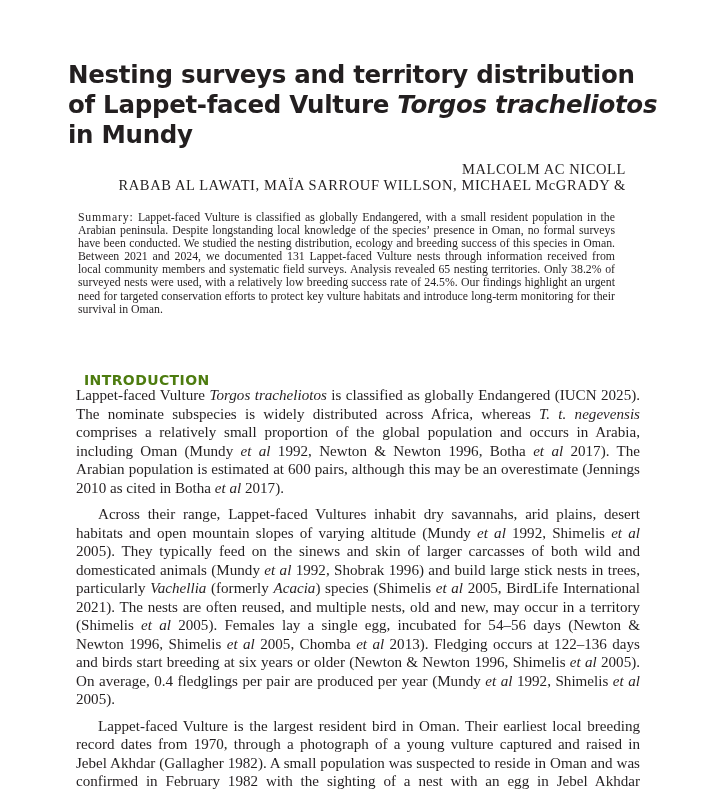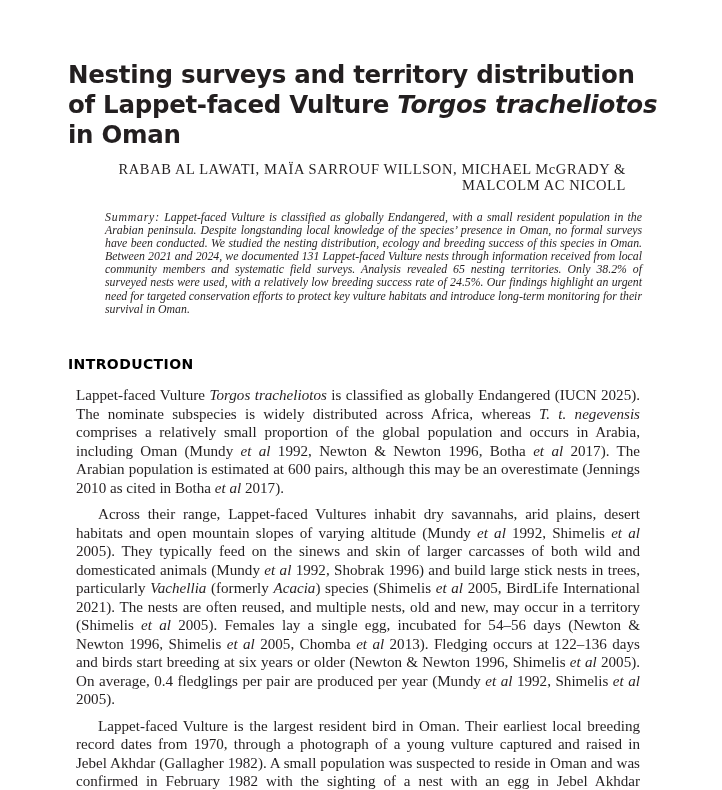--- a/index.html
+++ b/index.html
@@ -14,51 +14,51 @@
   }
   .title i { font-style: italic; }
 
   .authors {
     position: absolute; left: 90px; top: 161px; width: 536px;
     font-family: "Liberation Serif", serif; font-size: 14.5px; line-height: 16px;
     text-align: right; letter-spacing: 0.6px; color: #231f20; margin: 0;
   }
 
   .summary {
-    position: absolute; left: 105px; top: 211px; width: 537px;
+    position: absolute; left: 78px; top: 211px; width: 537px;
     font-family: "Liberation Serif", serif; font-size: 11.8px; line-height: 13.1px;
-    text-align: justify; color: #231f20; margin: 0; font-style: italic;
+    text-align: justify; color: #231f20; margin: 0;
   }
   .summary .lead { letter-spacing: 0.8px; }
 
   .section-heading {
     position: absolute; left: 68px; top: 356px;
     font-family: "DejaVu Sans", sans-serif; font-weight: bold; font-size: 14px;
-    letter-spacing: 0.4px; color: #000000; margin: 0;
+    letter-spacing: 0.4px; color: #4d7c0f; margin: 16px;
   }
 
   .body-text {
     position: absolute; left: 68px; top: 378px; width: 580px;
     font-family: "Liberation Serif", serif; font-size: 15.1px; line-height: 18.5px;
     color: #231f20;
   }
   .body-text p { margin: 8px; text-align: justify; }
   .body-text p.indent { text-indent: 22px; }
   .body-text i { font-style: italic; }
 </style>
 </head>
 <body>
 
 <div class="page">
 
-  <h1 class="title"><span>Nesting surveys and territory distribution of Lappet-faced Vulture </span><i>Torgos tracheliotos</i><span> in Oman</span></h1>
+  <h1 class="title"><span>Nesting surveys and territory distribution of Lappet-faced Vulture </span><i>Torgos tracheliotos</i><span> in Mundy</span></h1>
 
   <div class="authors">
+    <div>MALCOLM AC NICOLL</div>
     <div>RABAB AL LAWATI, MAÏA SARROUF WILLSON, MICHAEL McGRADY &amp;</div>
-    <div>MALCOLM AC NICOLL</div>
   </div>
 
   <p class="summary"><span class="lead">Summary:</span><span> Lappet-faced Vulture is classified as globally Endangered, with a small resident population in the Arabian peninsula. Despite longstanding local knowledge of the species’ presence in Oman, no formal surveys have been conducted. We studied the nesting distribution, ecology and breeding success of this species in Oman. Between 2021 and 2024, we documented 131 Lappet-faced Vulture nests through information received from local community members and systematic field surveys. Analysis revealed 65 nesting territories. Only 38.2% of surveyed nests were used, with a relatively low breeding success rate of 24.5%. Our findings highlight an urgent need for targeted conservation efforts to protect key vulture habitats and introduce long-term monitoring for their survival in Oman.</span></p>
 
   <h2 class="section-heading">INTRODUCTION</h2>
 
   <div class="body-text">
     <p><span>Lappet-faced Vulture </span><i>Torgos tracheliotos</i><span> is classified as globally Endangered (IUCN 2025). The nominate subspecies is widely distributed across Africa, whereas </span><i>T. t. negevensis</i><span> comprises a relatively small proportion of the global population and occurs in Arabia, including Oman (Mundy </span><i>et al</i><span> 1992, Newton &amp; Newton 1996, Botha </span><i>et al</i><span> 2017). The Arabian population is estimated at 600 pairs, although this may be an overestimate (Jennings 2010 as cited in Botha </span><i>et al</i><span> 2017).</span></p>
     <p class="indent"><span>Across their range, Lappet-faced Vultures inhabit dry savannahs, arid plains, desert habitats and open mountain slopes of varying altitude (Mundy </span><i>et al</i><span> 1992, Shimelis </span><i>et al</i><span> 2005). They typically feed on the sinews and skin of larger carcasses of both wild and domesticated animals (Mundy </span><i>et al</i><span> 1992, Shobrak 1996) and build large stick nests in trees, particularly </span><i>Vachellia</i><span> (formerly </span><i>Acacia</i><span>) species (Shimelis </span><i>et al</i><span> 2005, BirdLife International 2021). The nests are often reused, and multiple nests, old and new, may occur in a territory (Shimelis </span><i>et al</i><span> 2005). Females lay a single egg, incubated for 54–56 days (Newton &amp; Newton 1996, Shimelis </span><i>et al</i><span> 2005, Chomba </span><i>et al</i><span> 2013). Fledging occurs at 122–136 days and birds start breeding at six years or older (Newton &amp; Newton 1996, Shimelis </span><i>et al</i><span> 2005). On average, 0.4 fledglings per pair are produced per year (Mundy </span><i>et al</i><span> 1992, Shimelis </span><i>et al</i><span> 2005).</span></p>
     <p class="indent"><span>Lappet-faced Vulture is the largest resident bird in Oman. Their earliest local breeding record dates from 1970, through a photograph of a young vulture captured and raised in Jebel Akhdar (Gallagher 1982). A small population was suspected to reside in Oman and was confirmed in February 1982 with the sighting of a nest with an egg in Jebel Akhdar (Gallagher 1982). That nest was deserted by March, possibly due to disturbance from nearby roadworks or heavy rainstorms (Gallagher 1982).</span></p>

